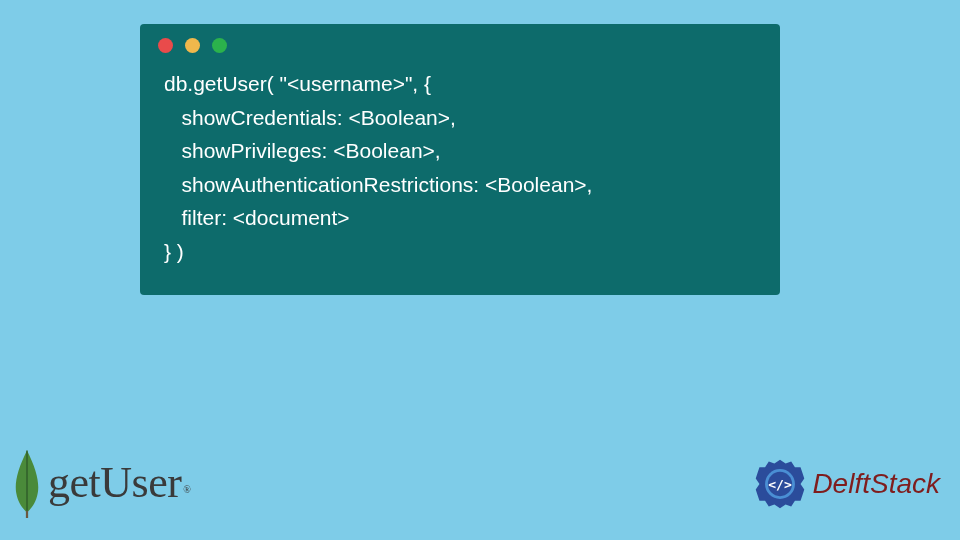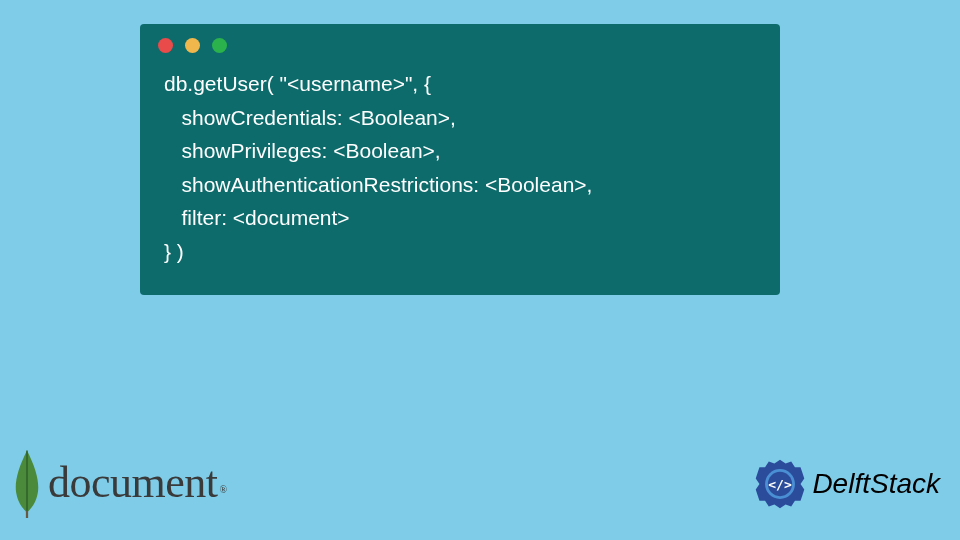--- a/index.html
+++ b/index.html
@@ -79,21 +79,21 @@
     }
     .delftstack-icon {
       width: 56px;
       height: 56px;
     }
     .delftstack-text {
       font-family: "Segoe UI", Arial, sans-serif;
       font-size: 28px;
       font-style: italic;
       font-weight: 500;
-      color: #000000;
+      color: #7f1d1d;
     }
   </style>
 </head>
 <body>
 
 <div class="code-window">
   <div class="window-controls">
     <div class="control-dot dot-red"></div>
     <div class="control-dot dot-yellow"></div>
     <div class="control-dot dot-green"></div>
@@ -106,21 +106,21 @@
 <span>} )</span></div>
 </div>
 
 <div class="mongodb-logo">
   <svg class="mongodb-leaf" viewBox="0 0 40 80">
     <path d="M20 5 C 10 25, 6 40, 8 52 C 10 64, 16 70, 20 74 C 24 70, 30 64, 32 52 C 34 40, 30 25, 20 5 Z" fill="#4a8a3a"></path>
     <path d="M20 5 C 20 25, 20 50, 20 74" stroke="#2d5a28" stroke-width="1.5" fill="none"></path>
     <line x1="20" y1="72" x2="20" y2="80" stroke="#6b5840" stroke-width="2.5"></line>
   </svg>
   <span class="mongodb-text">
-    <span>document</span><span class="mongodb-reg">®</span>
+    <span>getUser</span><span class="mongodb-reg">®</span>
   </span>
 </div>
 
 <div class="delftstack-logo">
   <svg class="delftstack-icon" viewBox="0 0 60 60">
     <g transform="translate(30,30)">
       <path d="M0,-26 L6,-22 L12,-24 L16,-18 L22,-18 L24,-12 L26,-6 L22,0 L26,6 L24,12 L22,18 L16,18 L12,24 L6,22 L0,26 L-6,22 L-12,24 L-16,18 L-22,18 L-24,12 L-26,6 L-22,0 L-26,-6 L-24,-12 L-22,-18 L-16,-18 L-12,-24 L-6,-22 Z" fill="#2b4c9b"></path>
       <circle r="16" fill="#4a8fd4"></circle>
       <circle r="13" fill="#2b4c9b"></circle>
       <text x="0" y="5" text-anchor="middle" fill="#ffffff" font-size="14" font-family="monospace" font-weight="bold">&lt;/&gt;</text>

